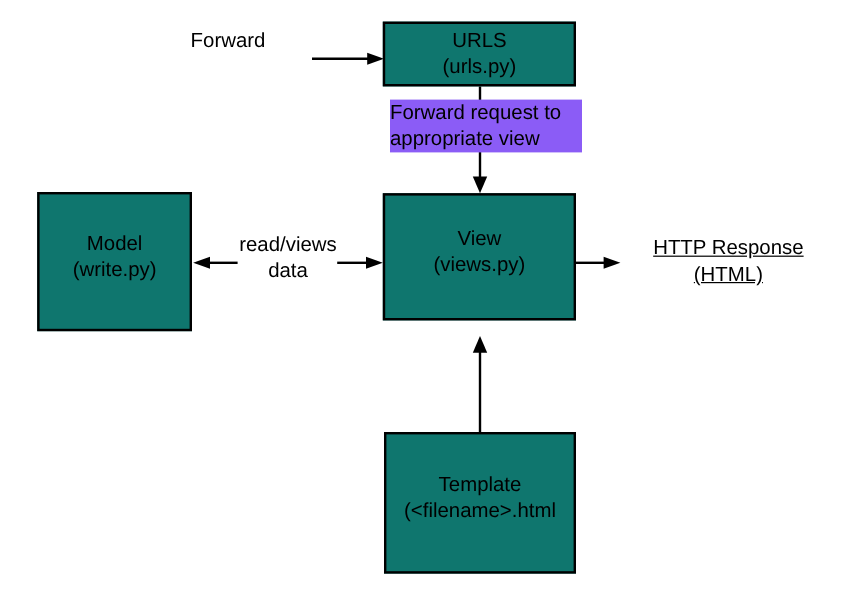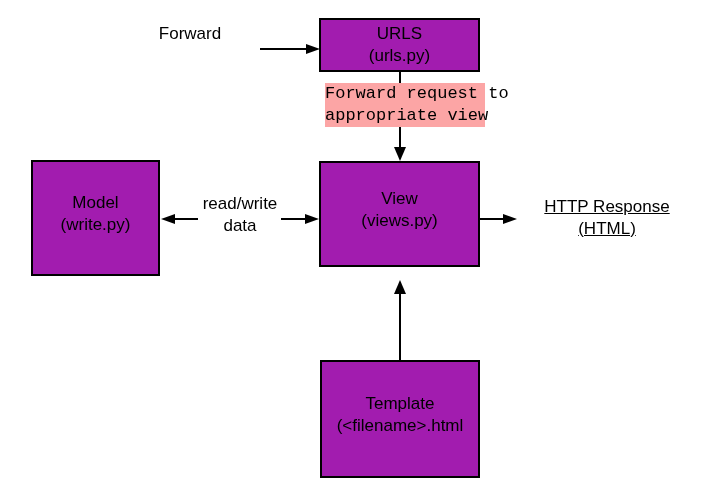--- a/index.html
+++ b/index.html
@@ -23,41 +23,41 @@
     left: 0;
     top: 0;
     width: 713px;
     height: 503px;
     z-index: 1;
   }
   .box {
     position: absolute;
     box-sizing: border-box;
     border: 2px solid #000000;
-    background: #a21caf;
+    background: #0f766e;
     display: flex;
     flex-direction: column;
     align-items: center;
     justify-content: center;
     text-align: center;
     z-index: 2;
   }
   .box span { display: block; }
   #urls-box     { left: 319px; top: 18px;  width: 161px; height: 54px; }
   #model-box    { left: 31px;  top: 160px; width: 129px; height: 116px; padding-bottom: 8px; }
   #view-box     { left: 319px; top: 161px; width: 161px; height: 106px; padding-bottom: 8px; }
   #template-box { left: 320px; top: 360px; width: 160px; height: 118px; padding-bottom: 8px; }
   .label {
     position: absolute;
     z-index: 2;
     white-space: nowrap;
   }
   .label span { display: block; }
   #http-request-label  { left: 150px; top: 23px;  width: 80px;  text-align: center; }
-  #forward-label       { left: 325px; top: 83px;  width: 160px; text-align: left; background: #fca5a5; font-family: Liberation Mono, monospace; }
+  #forward-label       { left: 325px; top: 83px;  width: 160px; text-align: left; background: #8b5cf6; }
   #read-write-label    { left: 196px; top: 193px; width: 88px;  text-align: center; }
   #http-response-label { left: 533px; top: 196px; width: 148px; text-align: center; text-decoration: underline; }
 </style>
 </head>
 <body>
 
 <div id="diagram">
 
   <svg id="arrow-layer" viewBox="0 0 713 503" xmlns="http://www.w3.org/2000/svg">
 
@@ -115,21 +115,21 @@
   <div class="label" id="http-request-label">
     <span>Forward</span>
   </div>
 
   <div class="label" id="forward-label">
     <span>Forward request to</span>
     <span>appropriate view</span>
   </div>
 
   <div class="label" id="read-write-label">
-    <span>read/write</span>
+    <span>read/views</span>
     <span>data</span>
   </div>
 
   <div class="label" id="http-response-label">
     <span>HTTP Response</span>
     <span>(HTML)</span>
   </div>
 
 </div>
 

